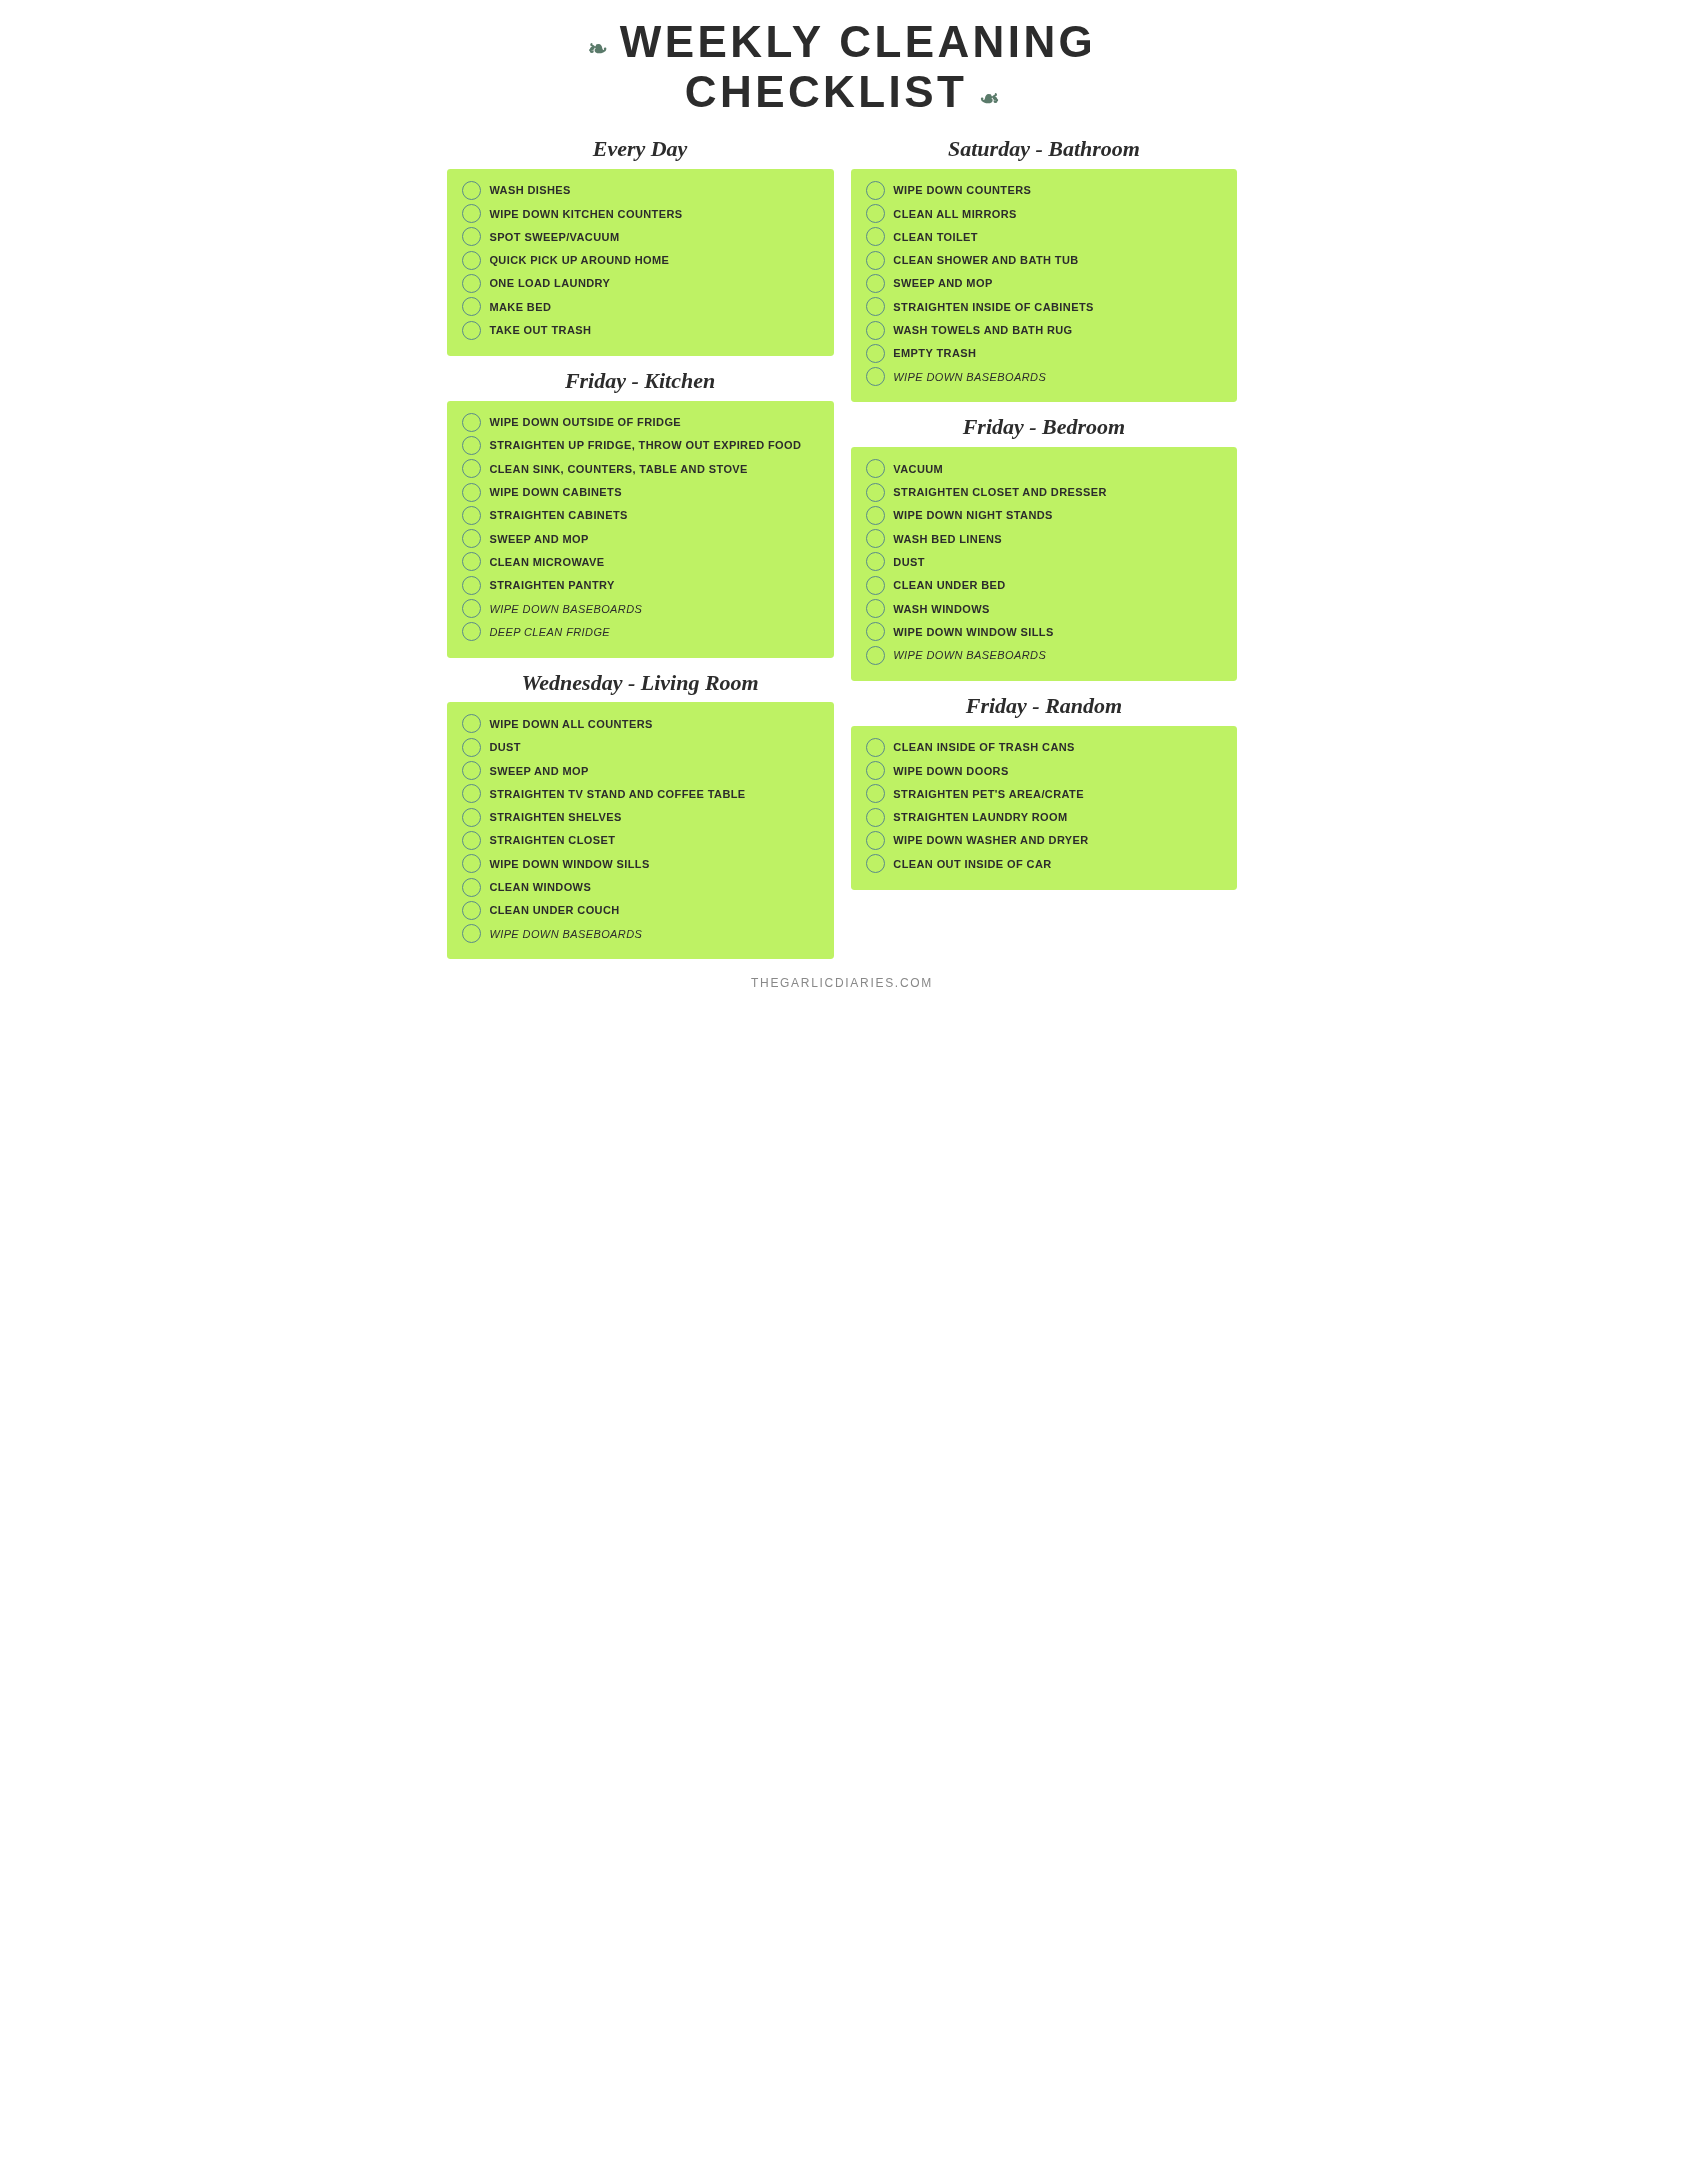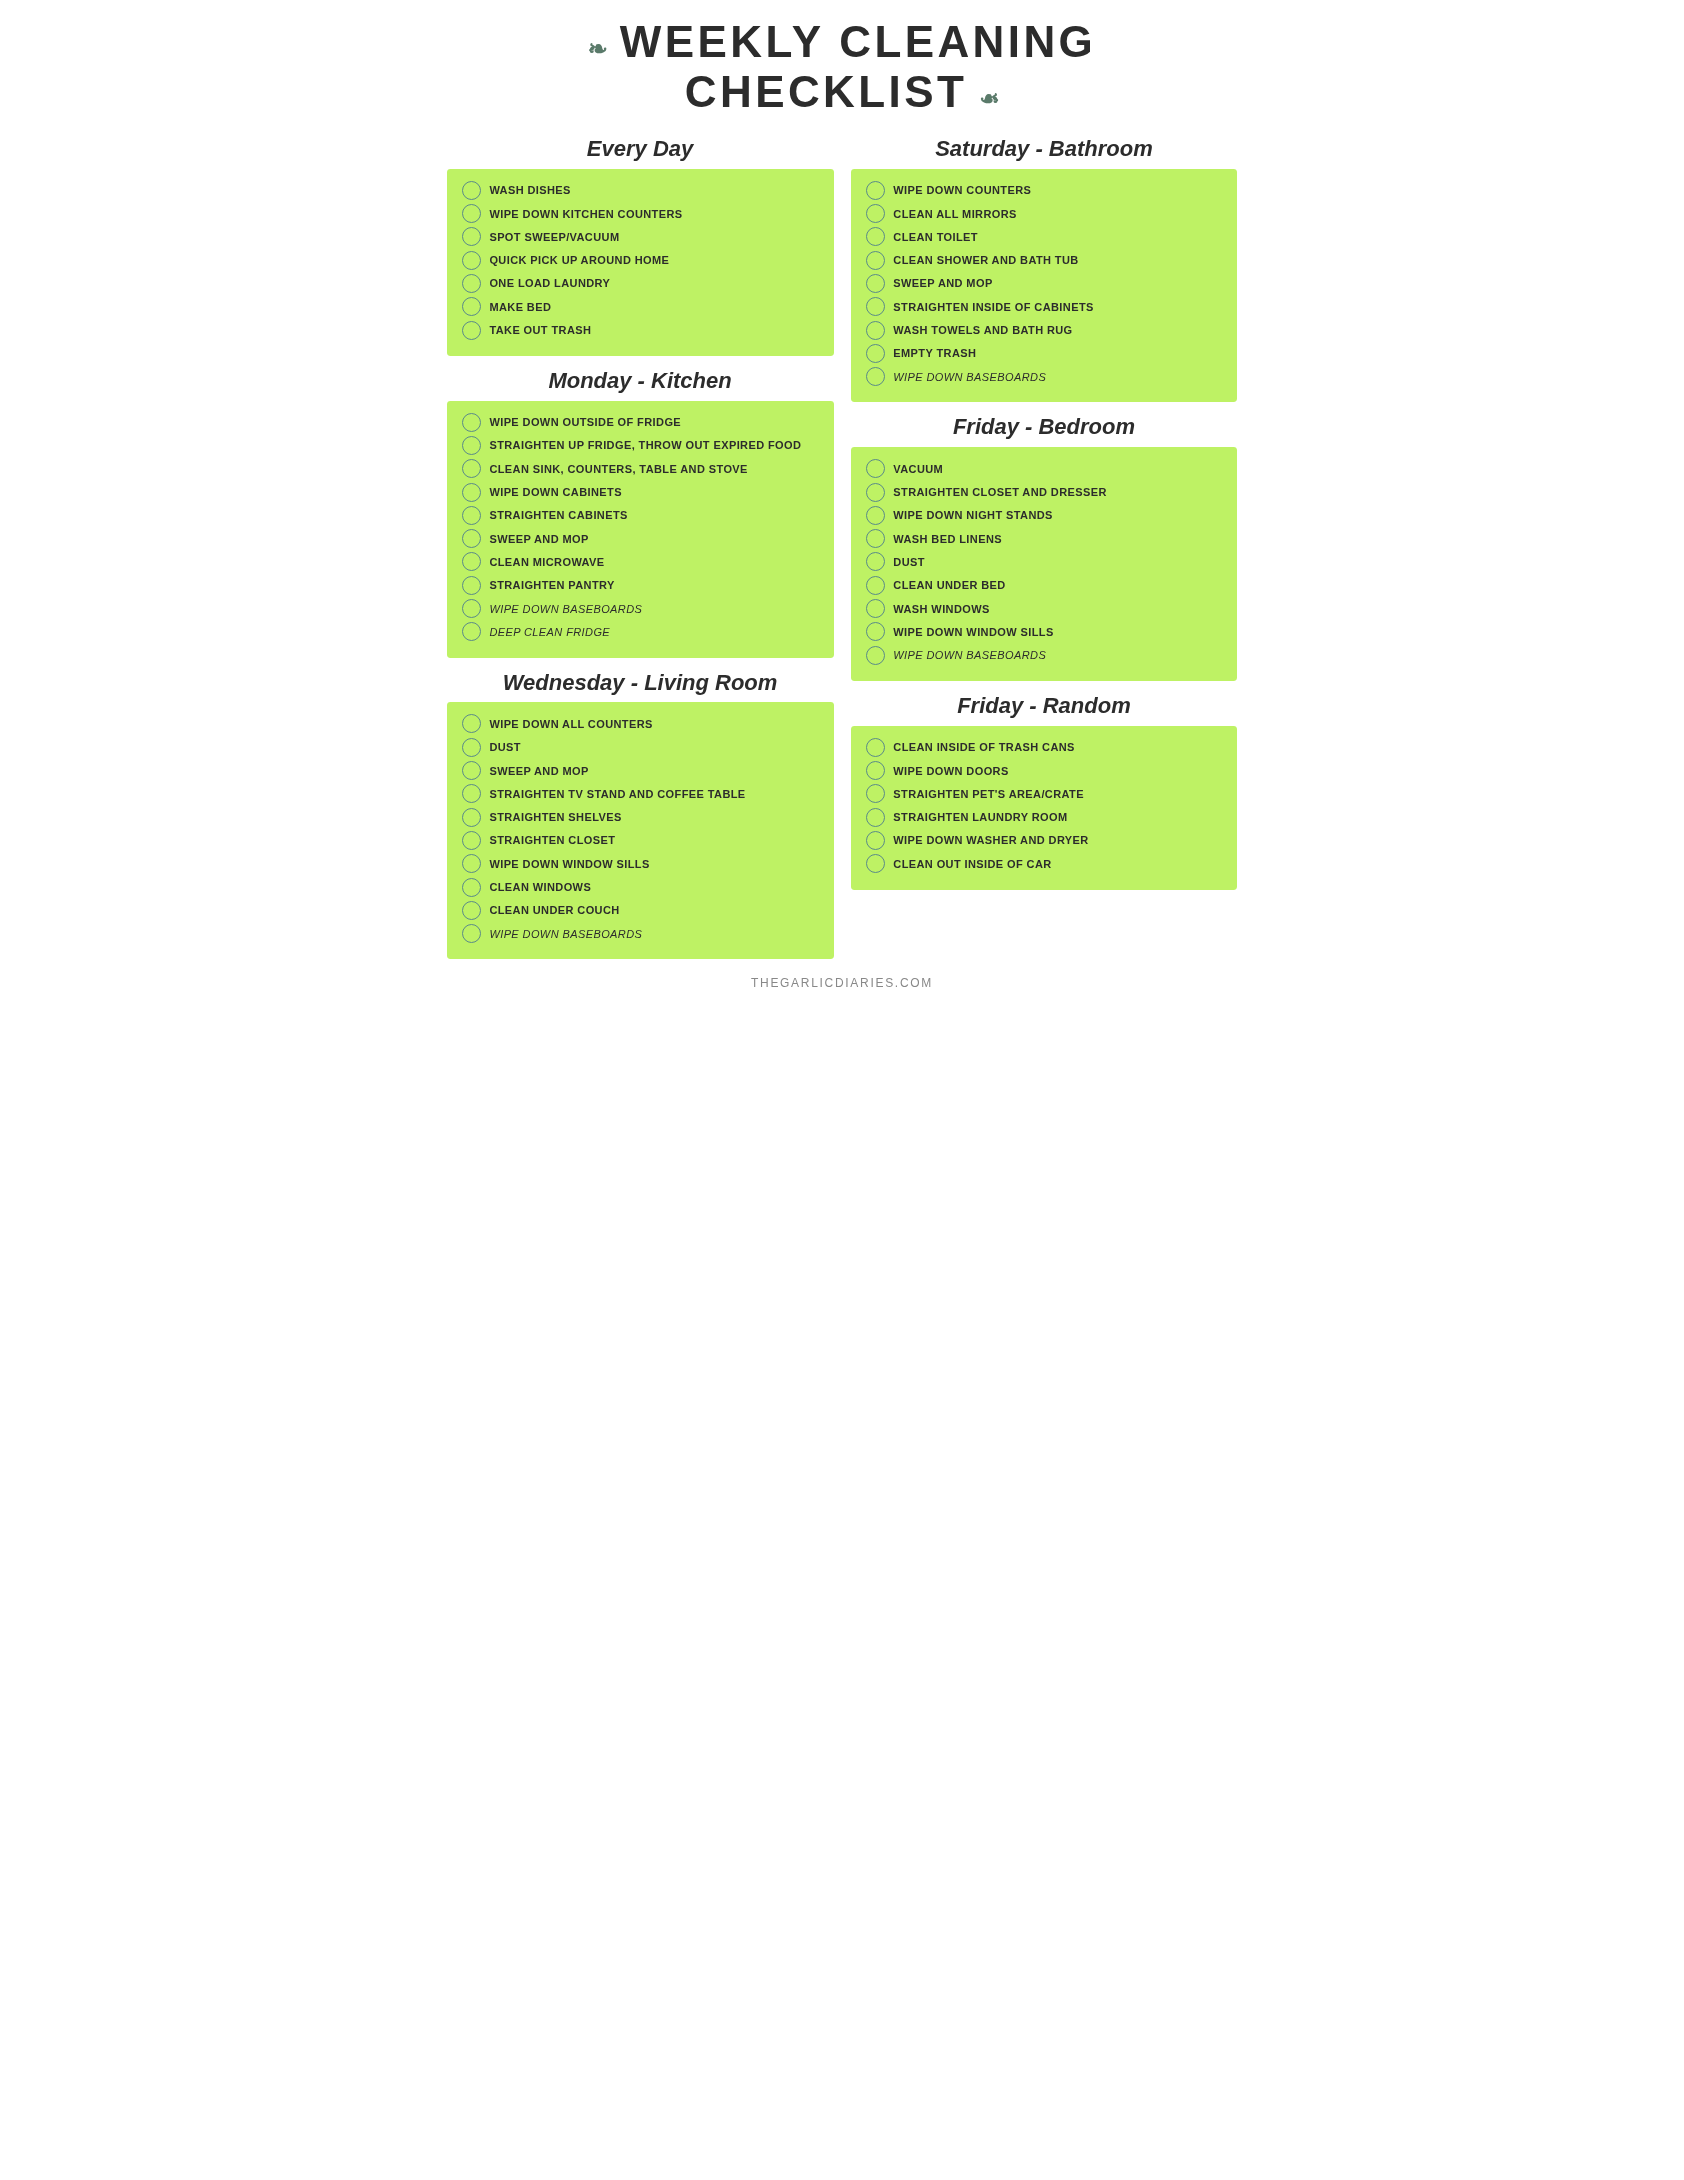--- a/index.html
+++ b/index.html
@@ -44,21 +44,21 @@
       display: grid;
       grid-template-columns: 1fr 1fr;
       gap: 0 17px;
     }
 
     .section-title {
       text-align: center;
       font-size: 22px;
       color: #2c2c2c;
       margin: 12px 0 6.8px;
-      font-family: Liberation Sans, sans-serif;
+      font-family: Liberation Serif, serif;
       font-style: italic;
       font-weight: bold;
     }
 
     .checklist-box {
       background: #bef264;
       border-radius: 3.4px;
       padding: 12px 15.3px;
       margin-bottom: 3.4px;
     }
@@ -136,21 +136,21 @@
         <div class="checklist-item">
           <div class="circle"></div>
           <span>MAKE BED</span>
         </div>
         <div class="checklist-item">
           <div class="circle"></div>
           <span>TAKE OUT TRASH</span>
         </div>
       </div>
 
-    <div class="section-title">Monday - Kitchen</div>
+    <div class="section-title">Friday - Kitchen</div>
     <div class="checklist-box" id="monday-list">
         <div class="checklist-item">
           <div class="circle"></div>
           <span>WIPE DOWN OUTSIDE OF FRIDGE</span>
         </div>
         <div class="checklist-item">
           <div class="circle"></div>
           <span>STRAIGHTEN UP FRIDGE, THROW OUT EXPIRED FOOD</span>
         </div>
         <div class="checklist-item">

